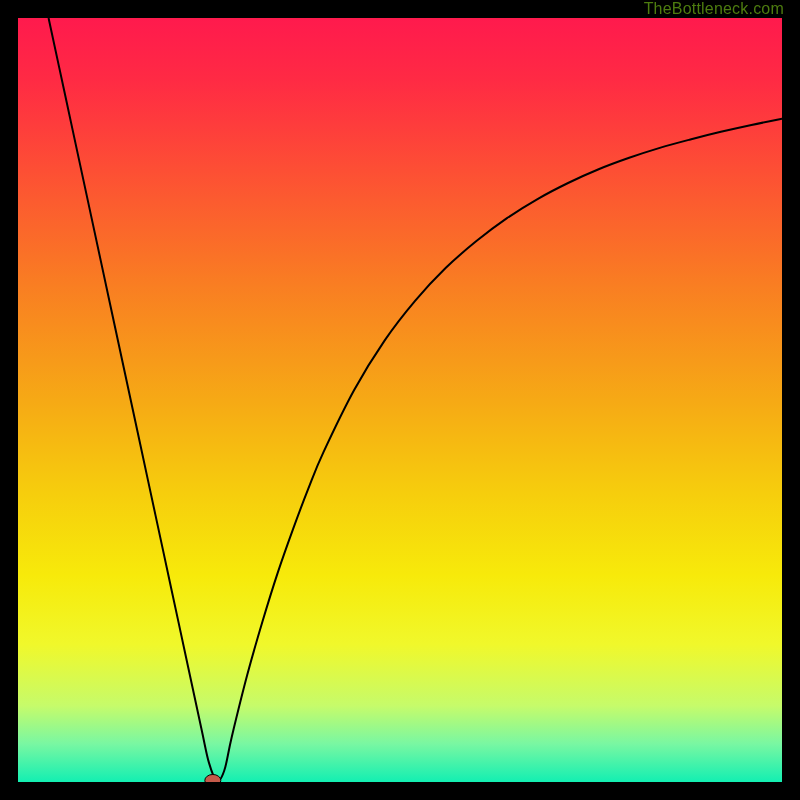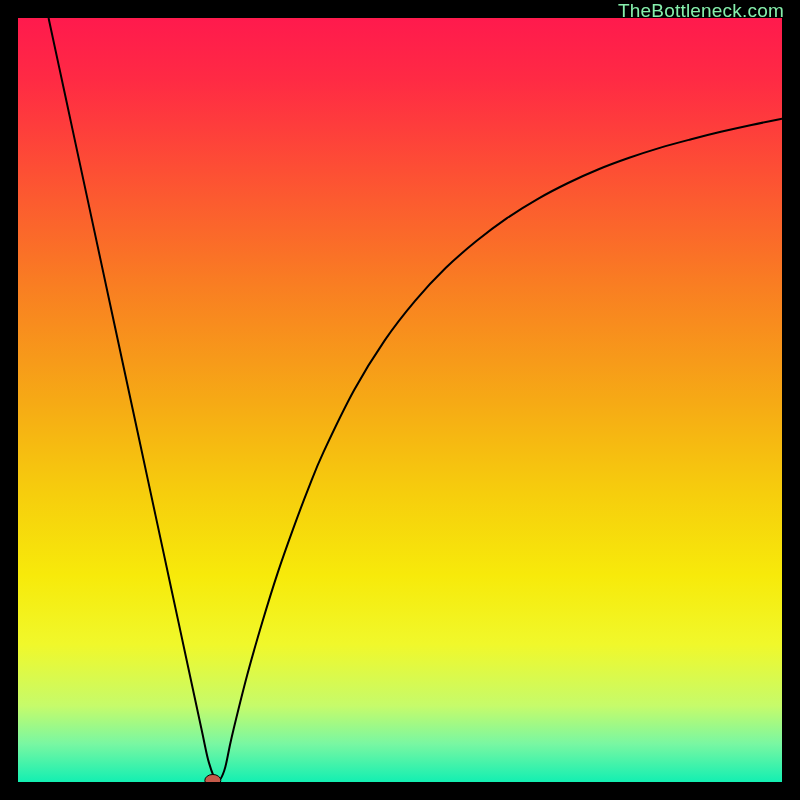--- a/index.html
+++ b/index.html
@@ -16,22 +16,22 @@
     left: 18px;
     top: 18px;
     width: 764px;
     height: 764px;
     background: #000;
   }
   .watermark {
     position: absolute;
     top: 0px;
     right: 16px;
-    color: #86efac;
-    font-size: 19px;
+    color: #4d7c0f;
+    font-size: 16px;
     font-family: Arial, Helvetica, sans-serif;
     letter-spacing: 0.2px;
   }
   svg {
     display: block;
   }
 </style>
 </head>
 <body>
 

